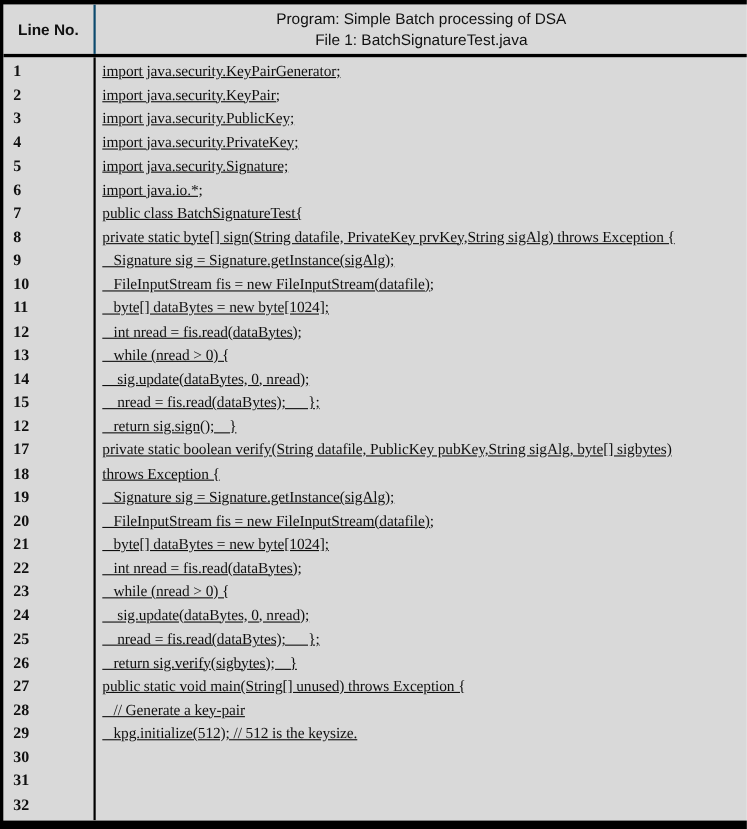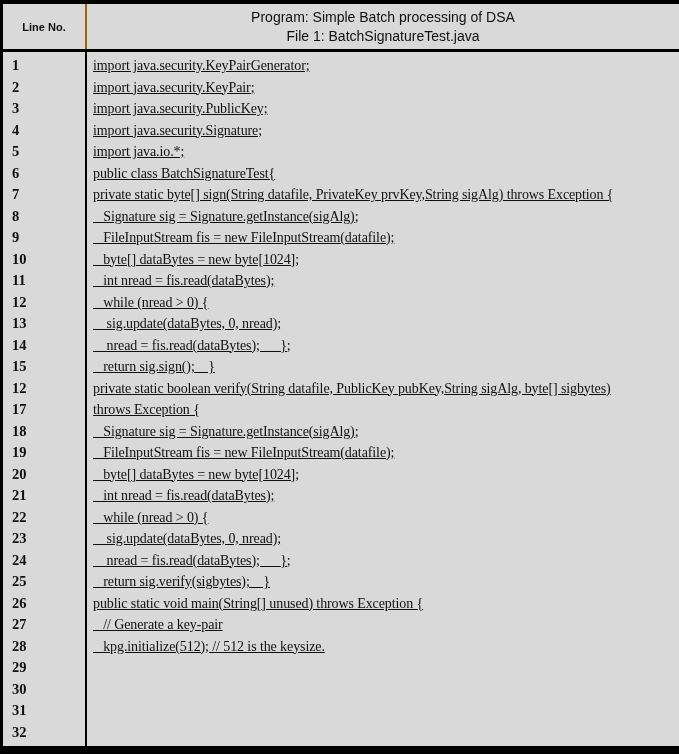--- a/index.html
+++ b/index.html
@@ -19,27 +19,27 @@
   .header-row {
     display: flex;
     height: 48px;
     box-sizing: border-box;
     border-bottom: 3px solid #000;
     flex: 0 0 auto;
   }
   .h-lineno {
     width: 84px;
     box-sizing: border-box;
-    border-right: 2px solid #a16207;
+    border-right: 2px solid #0c4a6e;
     display: flex;
     align-items: center;
     justify-content: center;
     font-family: "Liberation Sans", sans-serif;
     font-weight: bold;
-    font-size: 11px;
+    font-size: 14px;
   }
   .h-title {
     flex: 1;
     display: flex;
     flex-direction: column;
     align-items: center;
     justify-content: center;
     font-family: "Liberation Sans", sans-serif;
     font-weight: normal;
     font-size: 14px;
@@ -122,20 +122,21 @@
         <div class="num-cell">28</div>
         <div class="num-cell">29</div>
         <div class="num-cell">30</div>
         <div class="num-cell">31</div>
         <div class="num-cell">32</div>
       </div>
     <div class="col-code" id="code-col">
         <div class="code-cell">import java.security.KeyPairGenerator;</div>
         <div class="code-cell">import java.security.KeyPair;</div>
         <div class="code-cell">import java.security.PublicKey;</div>
+        <div class="code-cell">import java.security.PrivateKey;</div>
         <div class="code-cell">import java.security.Signature;</div>
         <div class="code-cell">import java.io.*;</div>
         <div class="code-cell">public class BatchSignatureTest{</div>
         <div class="code-cell">private static byte[] sign(String datafile, PrivateKey prvKey,String sigAlg) throws Exception {</div>
         <div class="code-cell">   Signature sig = Signature.getInstance(sigAlg);</div>
         <div class="code-cell">   FileInputStream fis = new FileInputStream(datafile);</div>
         <div class="code-cell">   byte[] dataBytes = new byte[1024];</div>
         <div class="code-cell">   int nread = fis.read(dataBytes);</div>
         <div class="code-cell">   while (nread &gt; 0) {</div>
         <div class="code-cell">    sig.update(dataBytes, 0, nread);</div>

